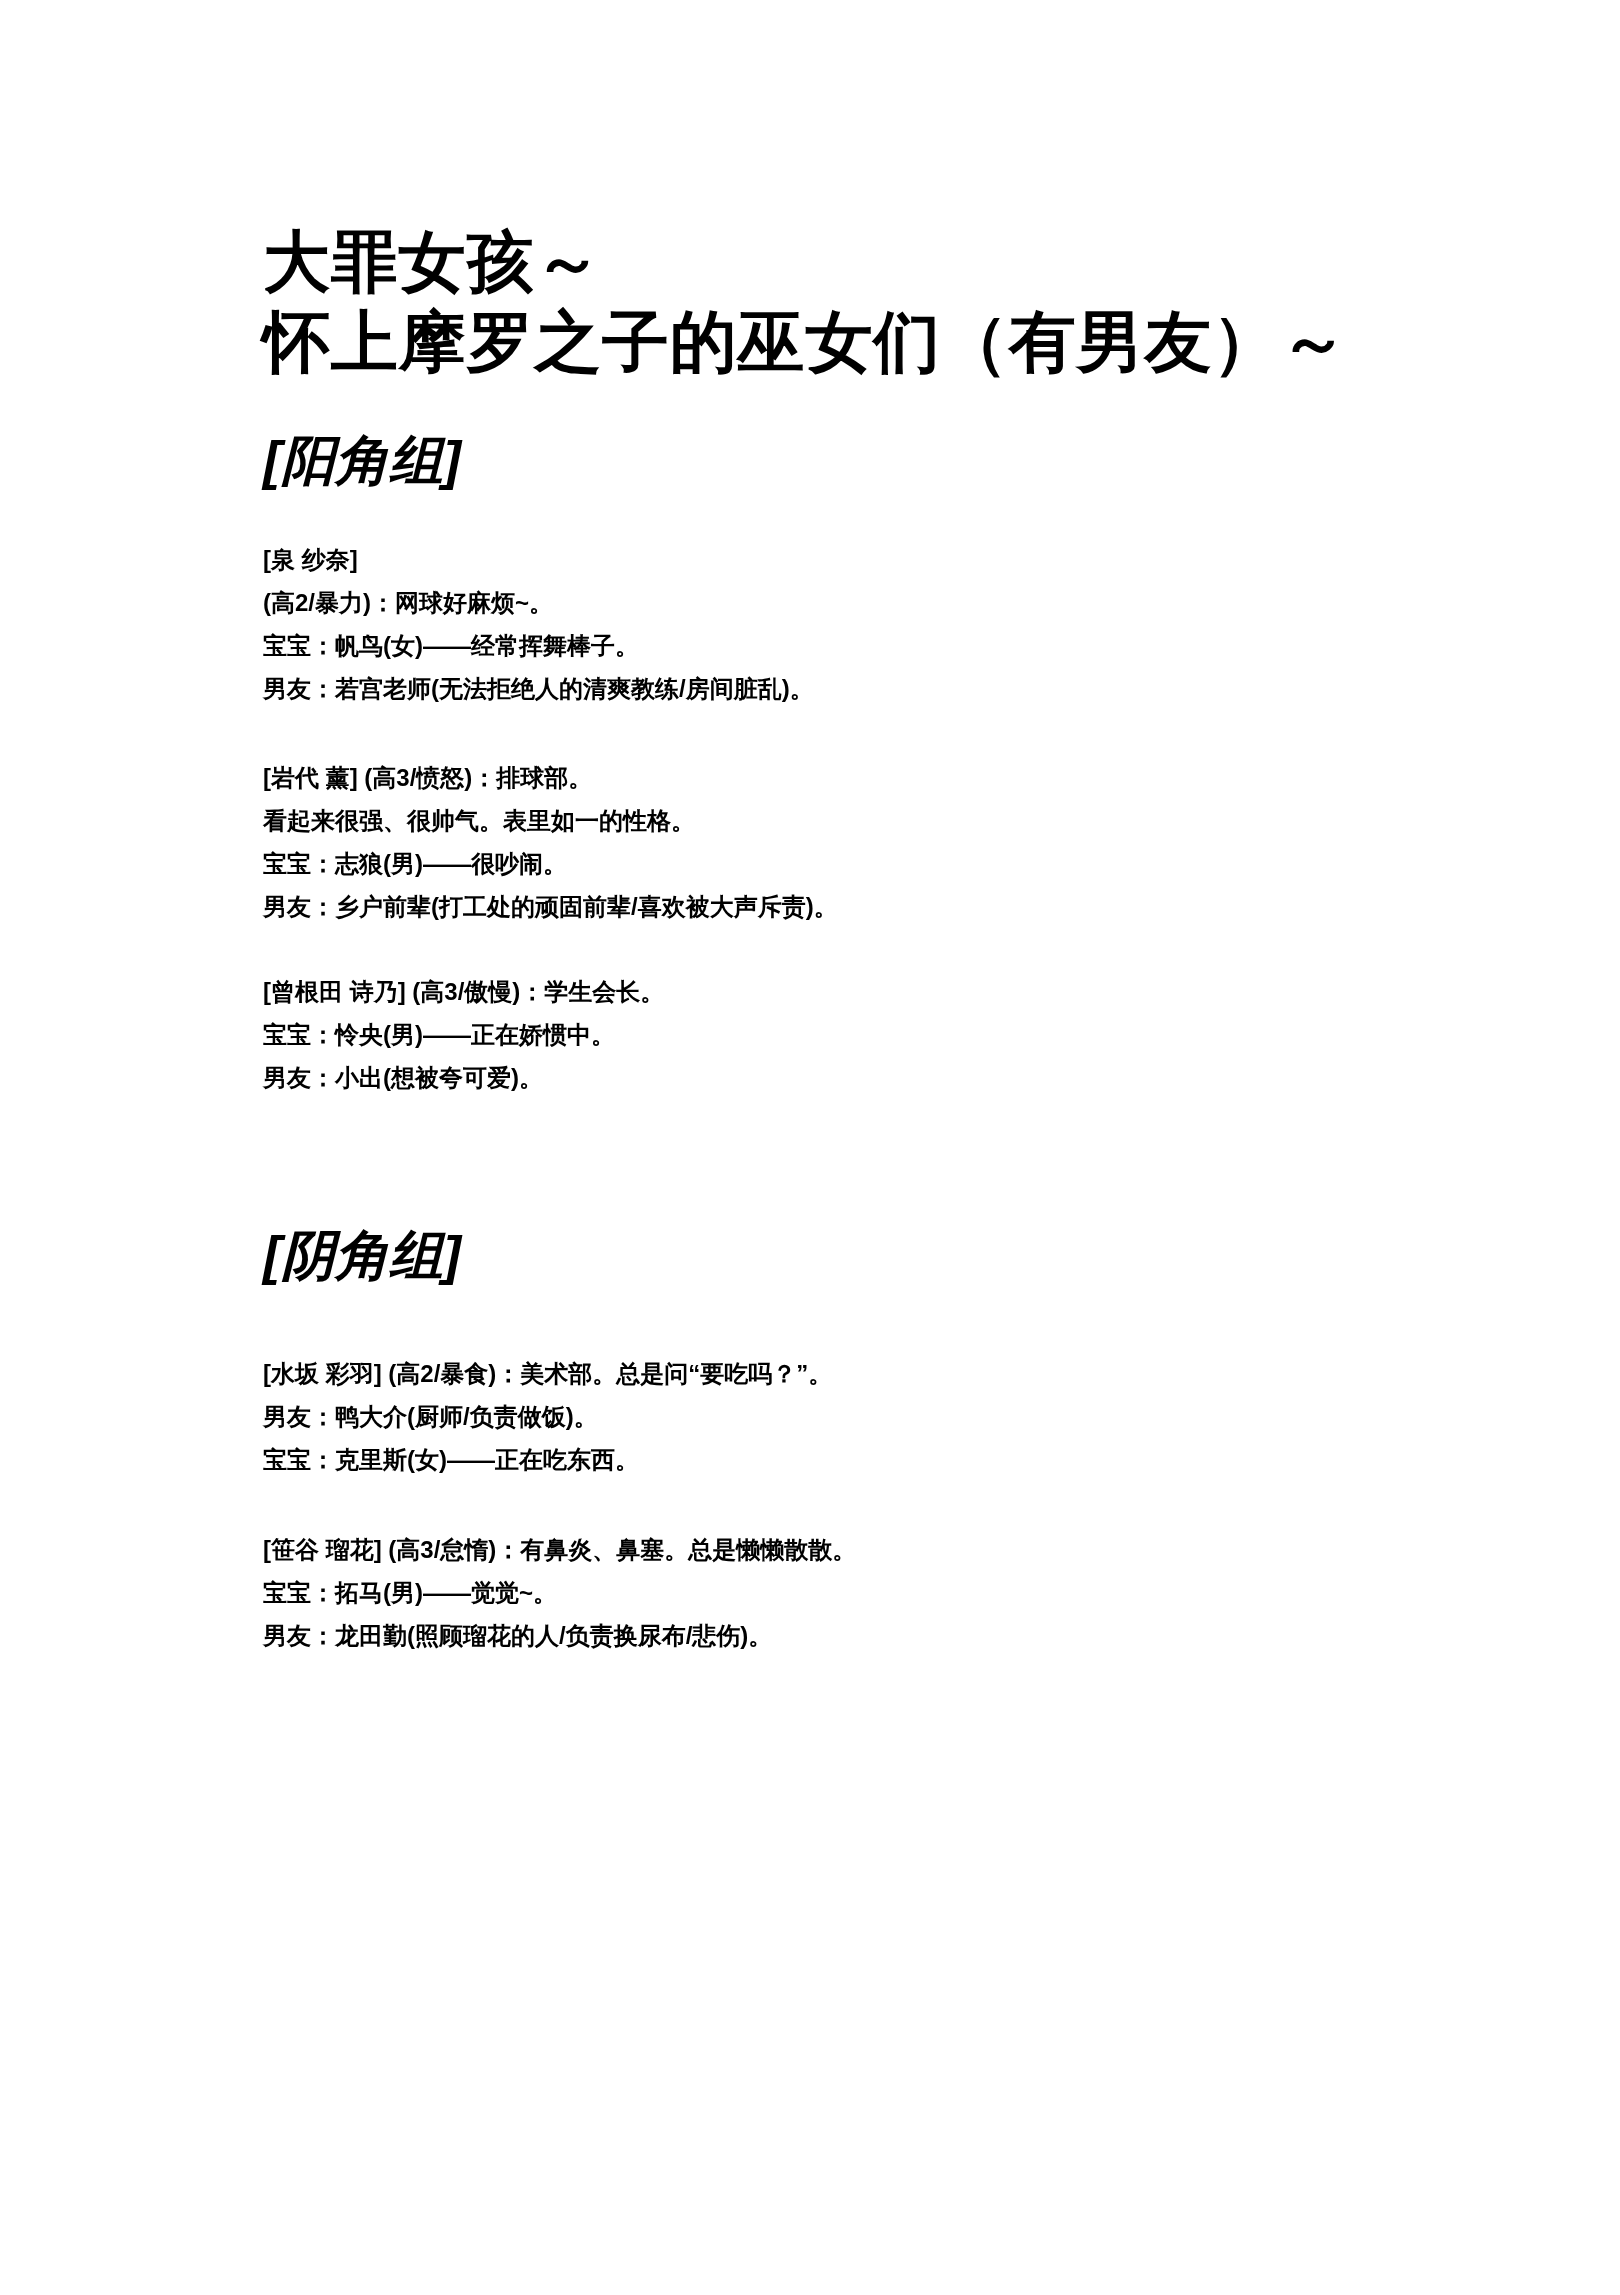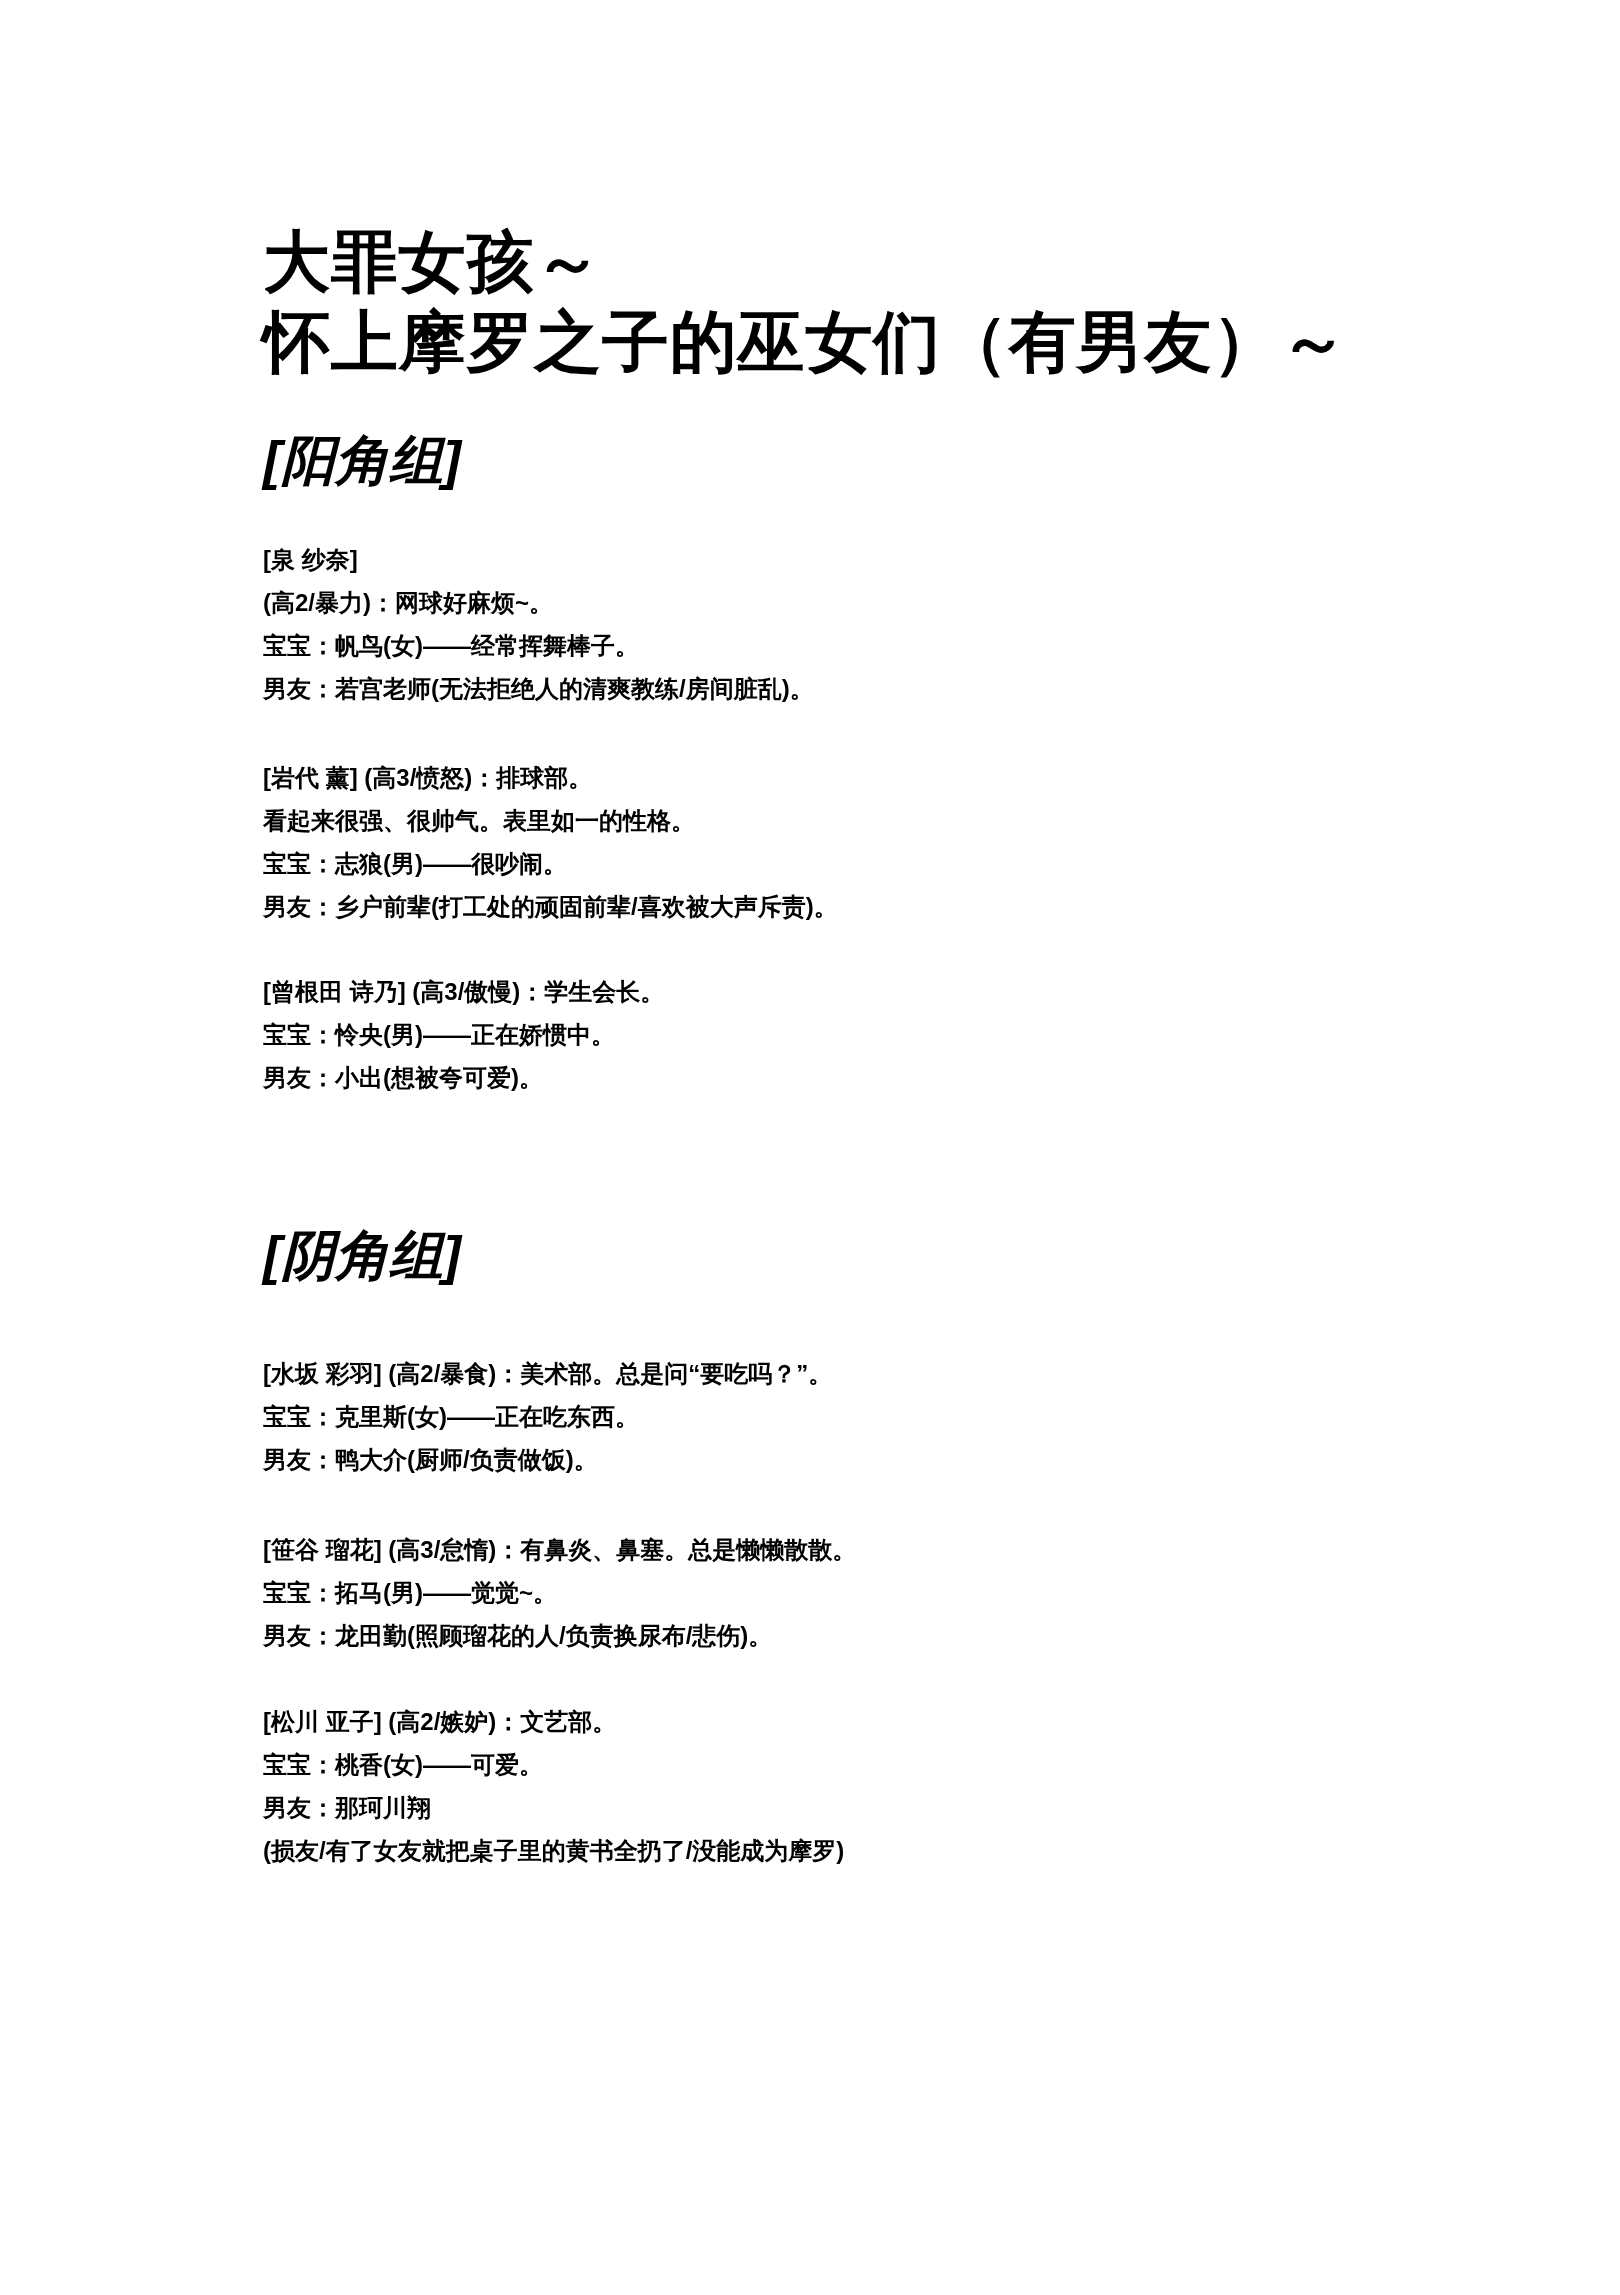--- a/index.html
+++ b/index.html
@@ -73,31 +73,25 @@
   <div class="char-block" style="top:970px">
     <div class="line">[曾根田 诗乃] (高3/傲慢)：学生会长。</div>
     <div class="line">宝宝：怜央(男)——正在娇惯中。</div>
     <div class="line">男友：小出(想被夸可爱)。</div>
   </div>
 
   <div class="section-heading" style="top:1225px">[阴角组]</div>
 
   <div class="char-block" style="top:1352px">
     <div class="line">[水坂 彩羽] (高2/暴食)：美术部。总是问“要吃吗？”。</div>
+    <div class="line">男友：鸭大介(厨师/负责做饭)。</div>
     <div class="line">宝宝：克里斯(女)——正在吃东西。</div>
-    <div class="line">男友：鸭大介(厨师/负责做饭)。</div>
   </div>
 
   <div class="char-block" style="top:1528px">
     <div class="line">[笹谷 瑠花] (高3/怠惰)：有鼻炎、鼻塞。总是懒懒散散。</div>
     <div class="line">宝宝：拓马(男)——觉觉~。</div>
     <div class="line">男友：龙田勤(照顾瑠花的人/负责换尿布/悲伤)。</div>
   </div>
 
-  <div class="char-block" style="top:1700px">
-    <div class="line">[松川 亚子] (高2/嫉妒)：文艺部。</div>
-    <div class="line">宝宝：桃香(女)——可爱。</div>
-    <div class="line">男友：那珂川翔</div>
-    <div class="line">(损友/有了女友就把桌子里的黄书全扔了/没能成为摩罗)</div>
-  </div>
 
 </div>
 
 
 </body></html>

